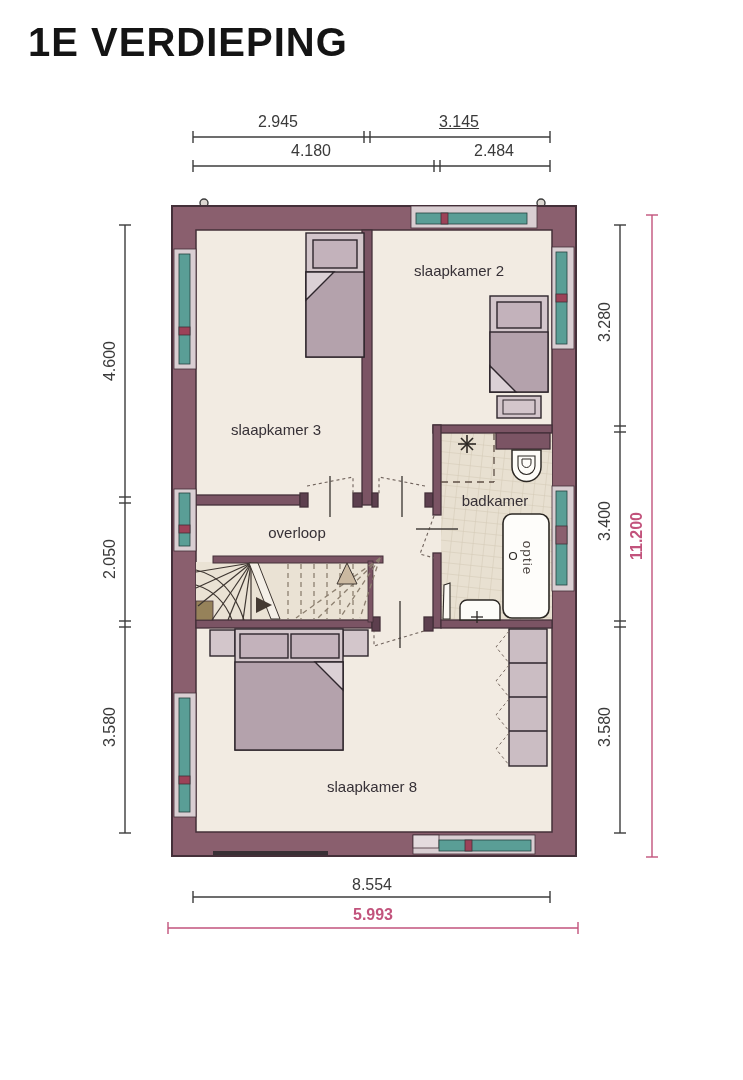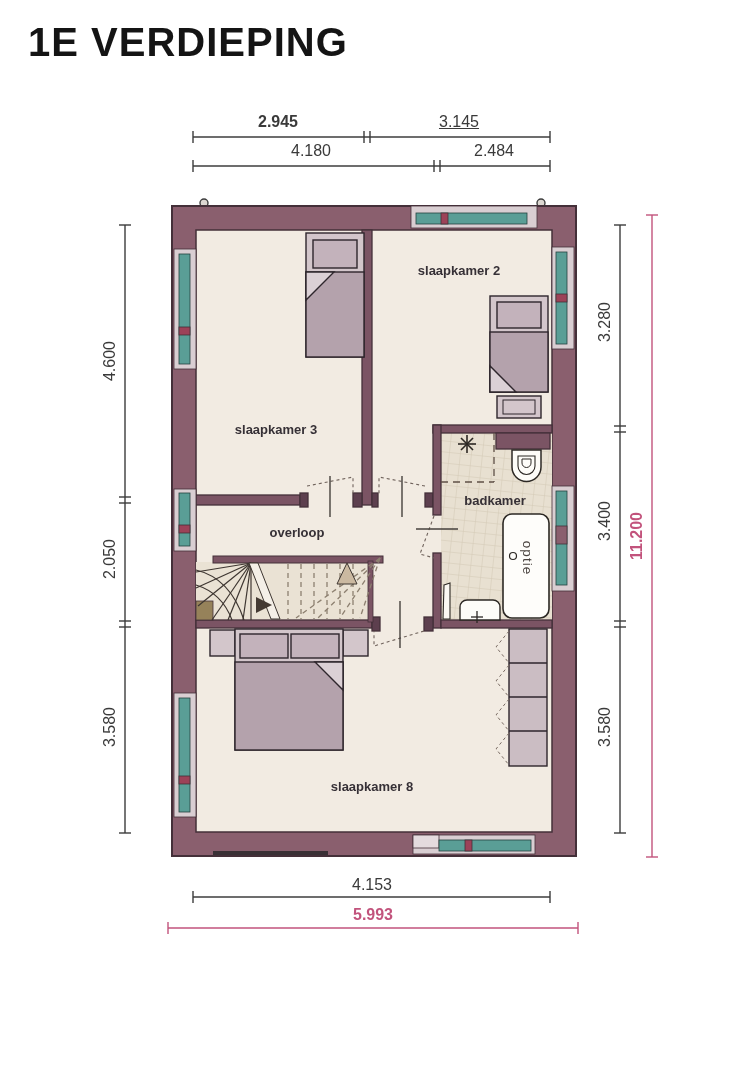--- a/index.html
+++ b/index.html
@@ -1,21 +1,21 @@
 <!DOCTYPE html>
 <html><head>
 <meta charset="utf-8">
 <style>
   html,body{margin:0;padding:0;background:#ffffff;}
   .page{position:relative;width:743px;height:1080px;background:#ffffff;overflow:hidden;
         font-family:"Liberation Sans", sans-serif;}
   .plan-svg{position:absolute;left:0;top:0;}
   .txt{position:absolute;white-space:nowrap;}
   .title{left:28px;top:20px;font-size:40px;font-weight:bold;letter-spacing:1px;color:#141414;}
-  .room-label{font-size:13px;font-weight:bold;color:#363036;transform:translate(-50%,-50%);}
+  .room-label{font-size:15px;font-weight:normal;color:#363036;transform:translate(-50%,-50%);}
   .dim{font-size:16px;color:#3a3a3a;transform:translate(-50%,-50%);}
   .dim.rot{transform:translate(-50%,-50%) rotate(-90deg);}
   .dim.pink{color:#c2537c;font-weight:bold;}
   .optie{font-size:13.5px;color:#4a433f;transform:translate(-50%,-50%) rotate(90deg);letter-spacing:1px;}
 </style>
 </head>
 <body>
 
 <div class="page">
 
@@ -261,30 +261,30 @@
 <div class="txt title">1E VERDIEPING</div>
 
 <div class="txt room-label" style="left:276px;top:429px;">slaapkamer 3</div>
 <div class="txt room-label" style="left:459px;top:270px;">slaapkamer 2</div>
 <div class="txt room-label" style="left:372px;top:786px;">slaapkamer 8</div>
 <div class="txt room-label" style="left:297px;top:532px;">overloop</div>
 <div class="txt room-label" style="left:495px;top:500px;">badkamer</div>
 
 <div class="txt optie" style="left:527px;top:558px;">optie</div>
 
-<div class="txt dim" style="left:278px;top:122px;font-weight:bold;">2.945</div>
+<div class="txt dim" style="left:278px;top:122px;">2.945</div>
 <div class="txt dim" style="left:459px;top:122px;text-decoration:underline;">3.145</div>
 <div class="txt dim" style="left:311px;top:151px;">4.180</div>
 <div class="txt dim" style="left:494px;top:151px;">2.484</div>
 
 <div class="txt dim rot" style="left:110px;top:361px;">4.600</div>
 <div class="txt dim rot" style="left:110px;top:559px;">2.050</div>
 <div class="txt dim rot" style="left:110px;top:727px;">3.580</div>
 
 <div class="txt dim rot" style="left:605px;top:322px;">3.280</div>
 <div class="txt dim rot" style="left:605px;top:521px;">3.400</div>
 <div class="txt dim rot" style="left:605px;top:727px;">3.580</div>
 <div class="txt dim rot pink" style="left:637px;top:536px;">11.200</div>
 
-<div class="txt dim" style="left:372px;top:885px;">4.153</div>
+<div class="txt dim" style="left:372px;top:885px;">8.554</div>
 <div class="txt dim pink" style="left:373px;top:915px;">5.993</div>
 
 </div>
 
 </body></html>

